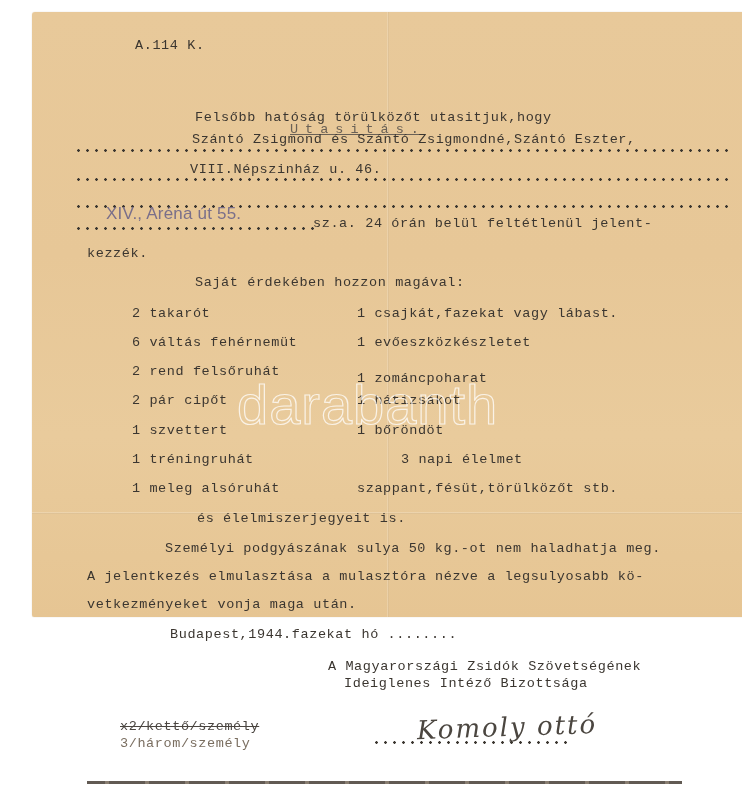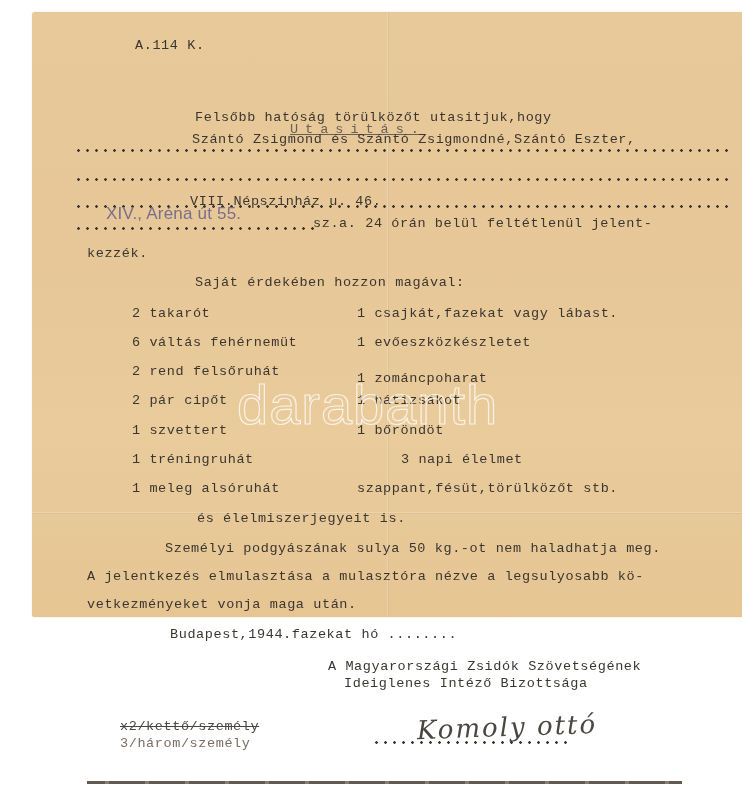--- a/index.html
+++ b/index.html
@@ -85,21 +85,21 @@
 
   <div class="t" style="left:103px; top:26px;">A.114 K.</div>
 
   <div class="t title" style="left:258px; top:66px;">Utasitás.</div>
 
   <div class="t" style="left:163px; top:98px;">Felsőbb hatóság törülközőt utasitjuk,hogy</div>
 
   <div class="t" style="left:138px; top:120px;margin-left:22px;">Szántó Zsigmond és Szántó Zsigmondné,Szántó Eszter,</div>
   <div class="dots" style="left:42px; top:137px; width:660px;"></div>
 
-  <div class="t" style="left:158px; top:150px;margin-top:32px;">VIII.Népszinház u. 46.</div>
+  <div class="t" style="left:158px; top:150px;">VIII.Népszinház u. 46.</div>
   <div class="dots" style="left:42px; top:166px; width:660px;"></div>
 
   <div class="dots" style="left:42px; top:193px; width:660px;"></div>
 
   <div class="stamp" style="left:74px; top:192px;">XIV., Aréna út 55.</div>
   <div class="dots" style="left:42px; top:215px; width:240px;"></div>
   <div class="t" style="left:281px; top:204px;">sz.a. 24 órán belül feltétlenül jelent-</div>
 
   <div class="t" style="left:55px; top:234px;">kezzék.</div>
 

